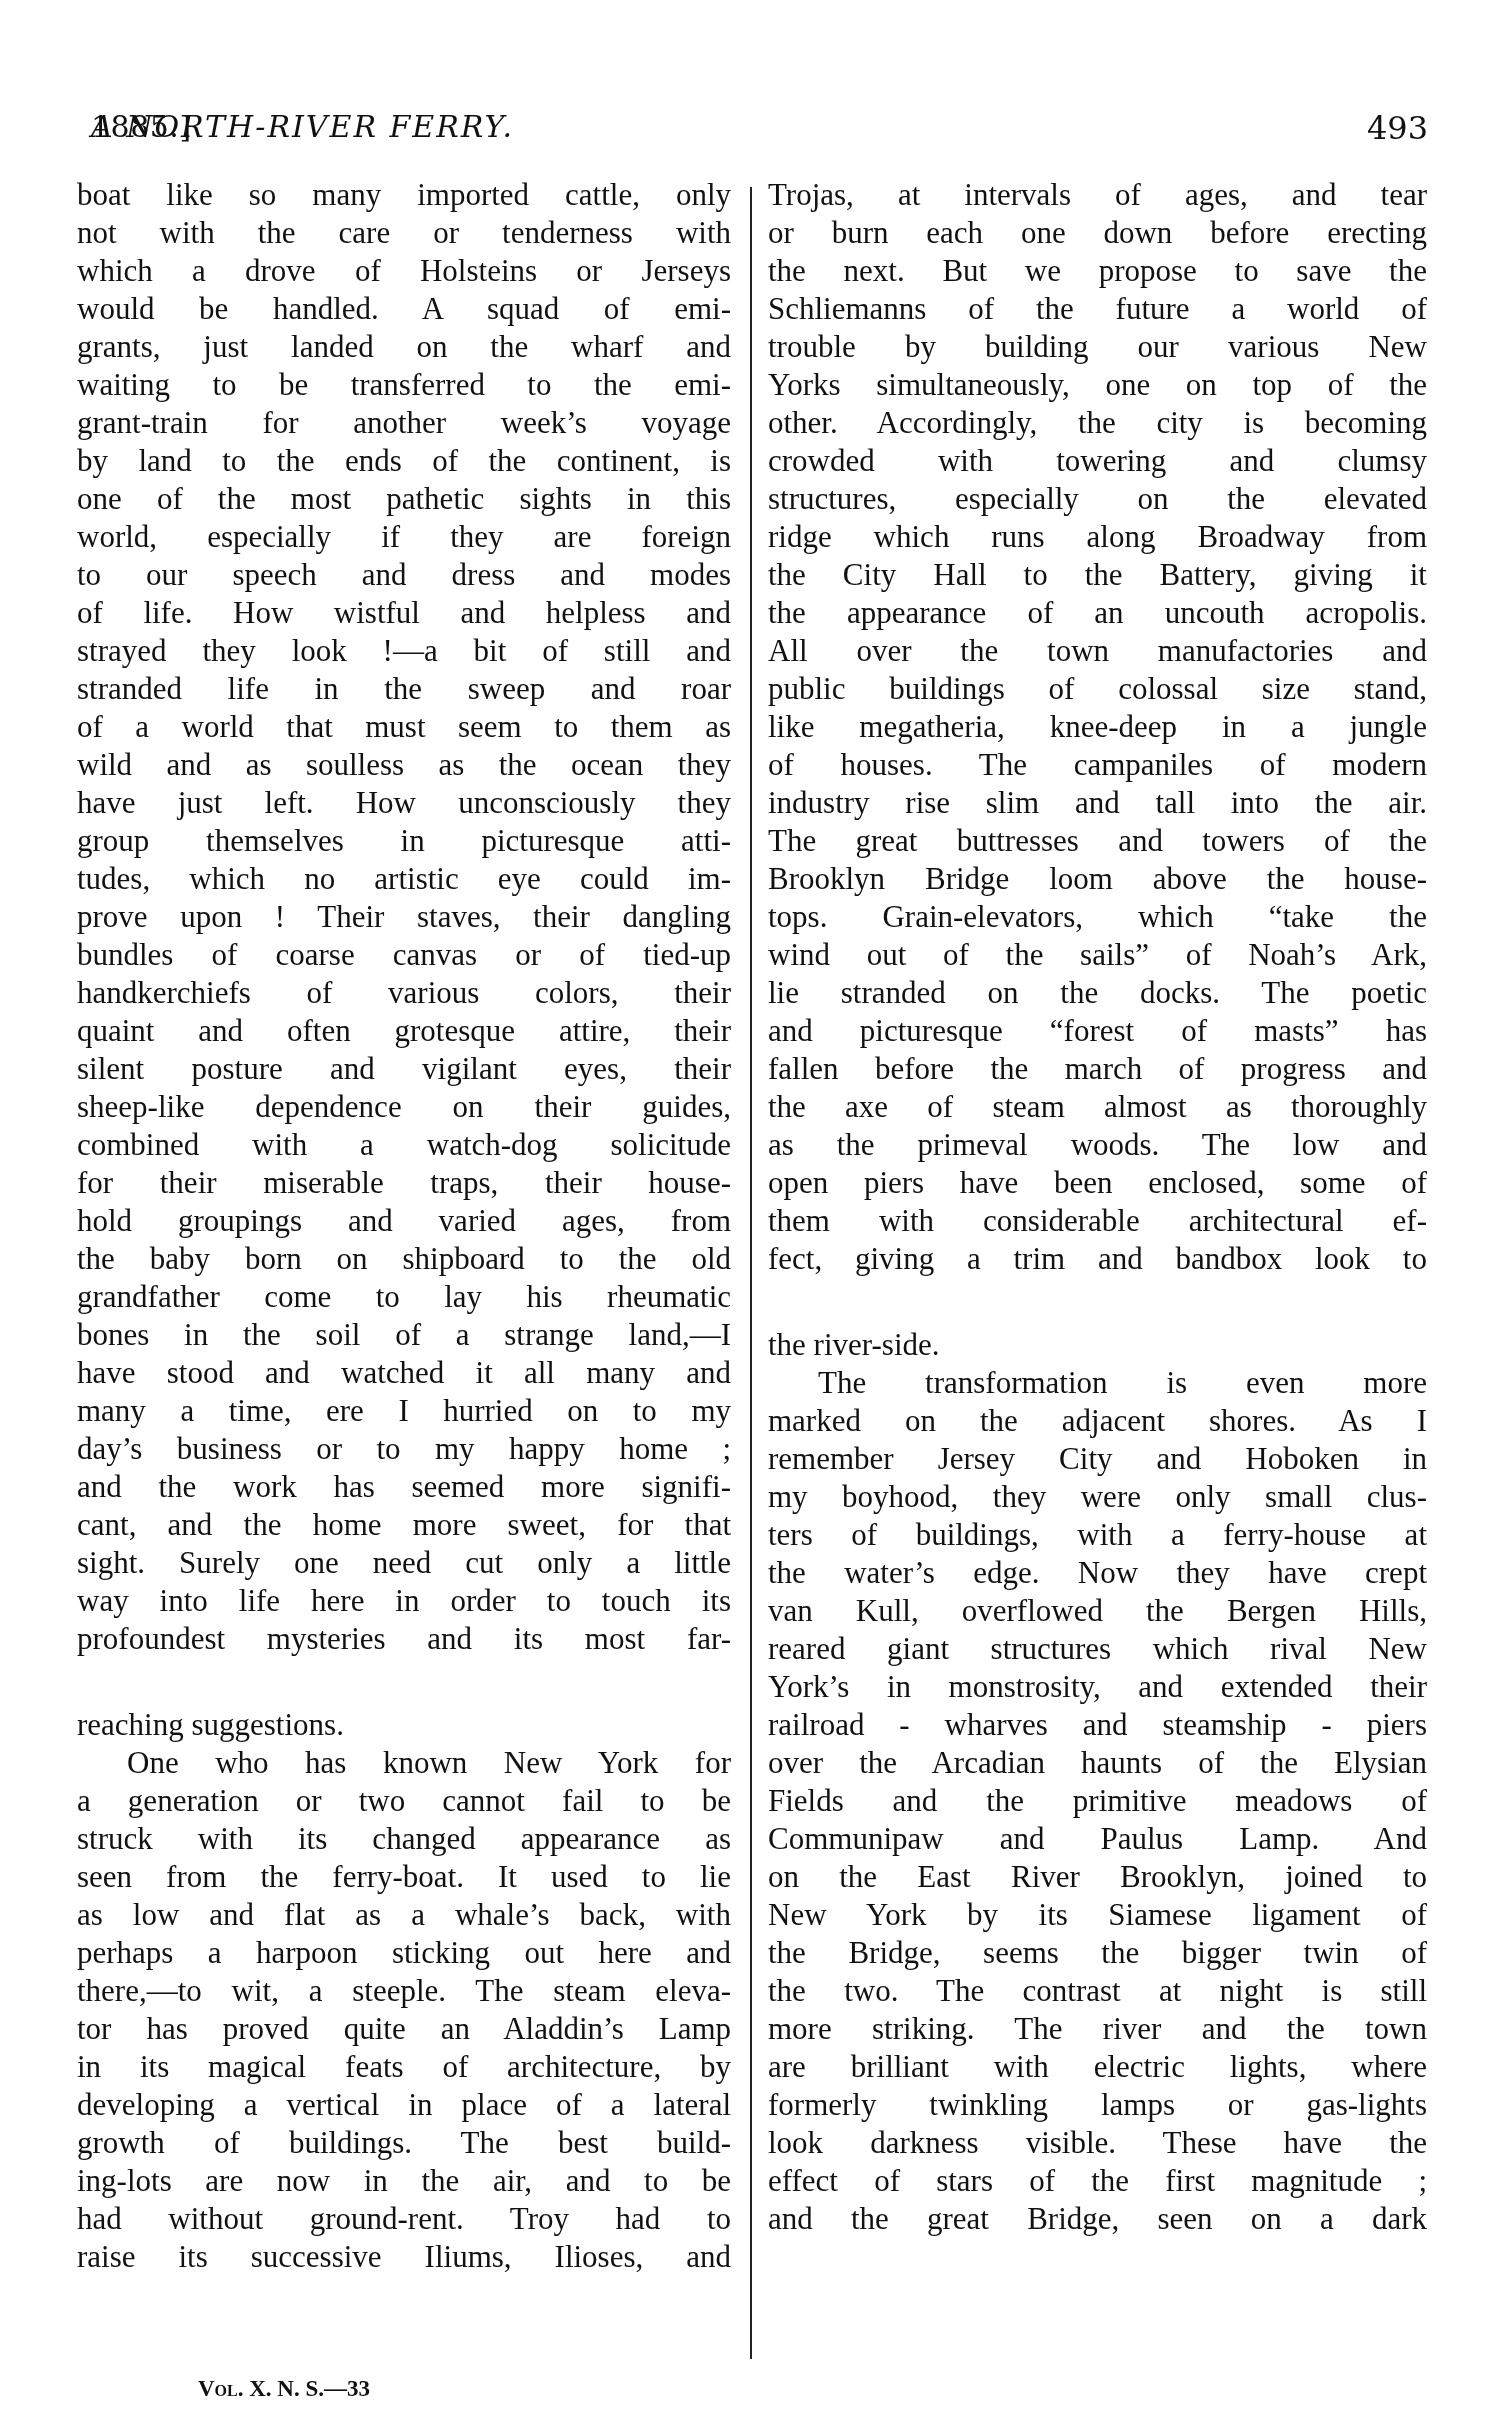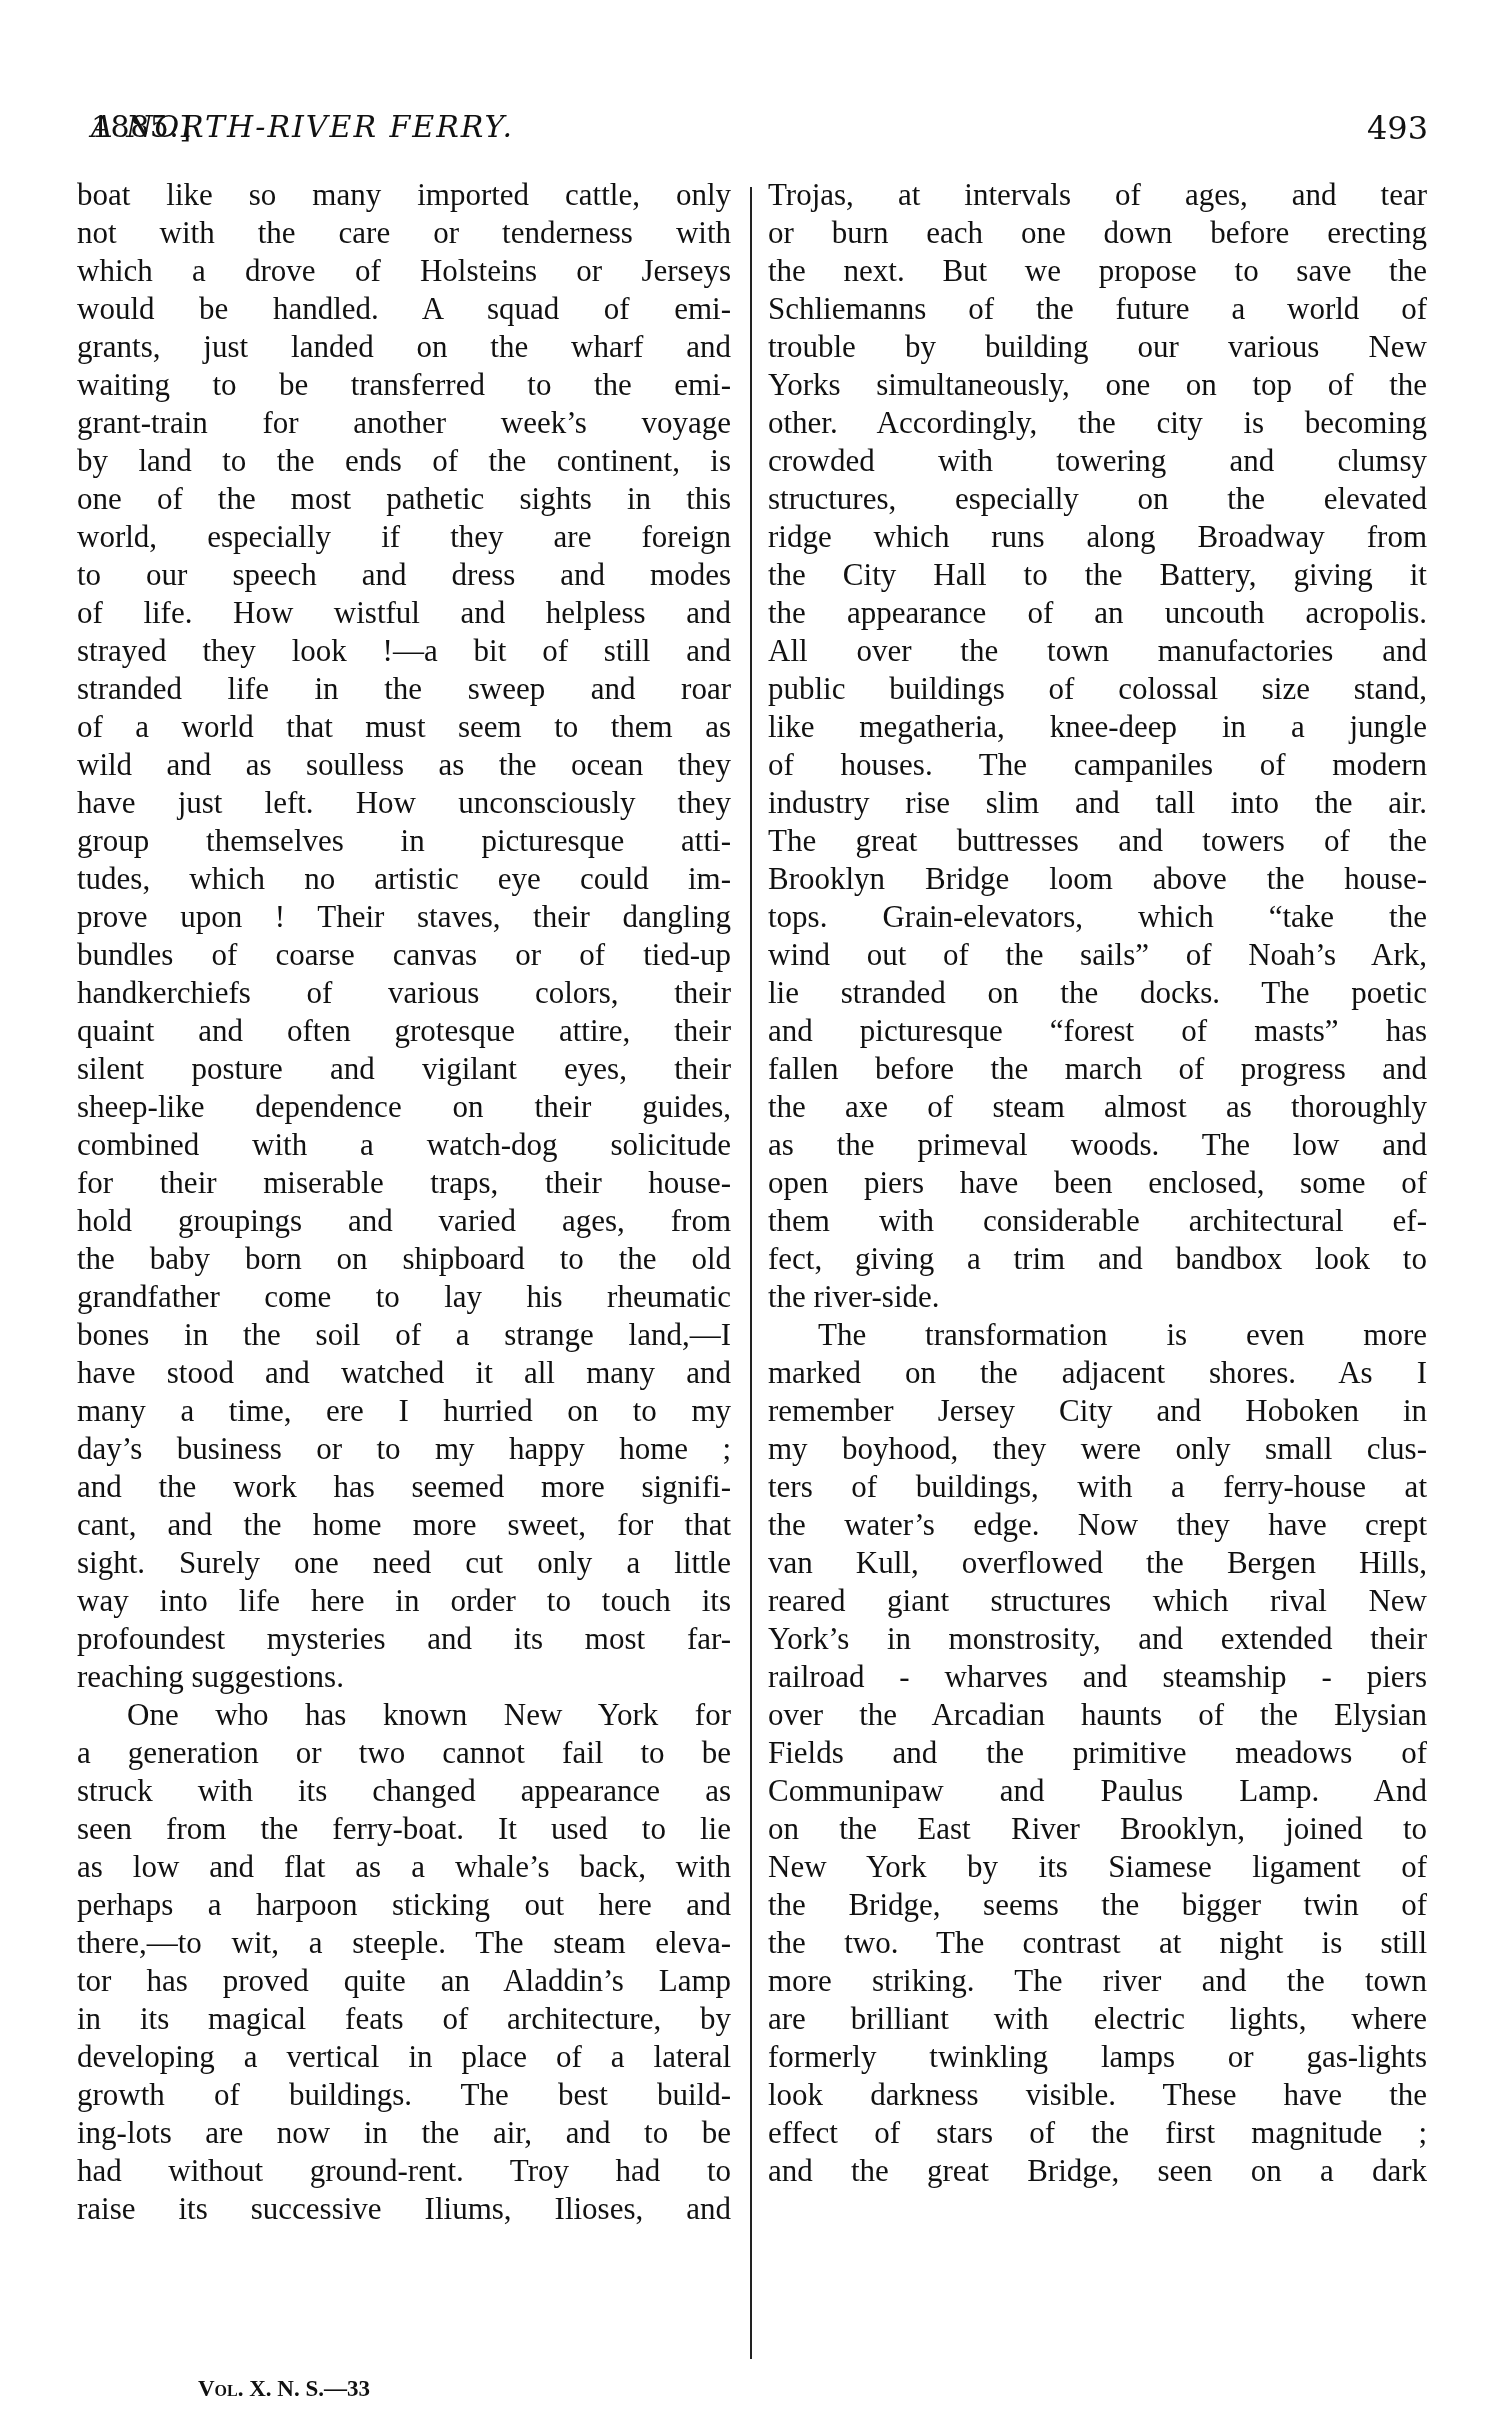--- a/index.html
+++ b/index.html
@@ -10,21 +10,21 @@
   .rh-title { position: absolute; left: 0; right: 0; top: 0; 
               font-style: italic; font-size: 30px; letter-spacing: 2px; }
   .rh-page { position: absolute; right: 0; top: 0; font-size: 32px; }
   .column { position: absolute; top: 176px; width: 654px; }
   .col-left { left: 77px; }
   .col-right { left: 768px; width: 659px; }
   .divider { position: absolute; left: 750px; top: 187px; width: 1.5px; height: 2172px; background: #222; }
   .line { height: 38px; line-height: 38px; font-size: 31px; white-space: nowrap;
           text-align: justify; text-align-last: justify; overflow: hidden;
           font-family: "Liberation Serif", "DejaVu Serif", serif; }
-  .line.last { text-align-last: left; }
+  .line.last { text-align-last: left; margin-top: 48px; }
   .line.indent { padding-left: 50px; }
   .footer-sig { position: absolute; left: 173px; top: 2376px; font-size: 23px;
                 font-weight: bold; font-family: "Liberation Serif", serif; font-variant: small-caps; margin-left: 25px; }
 </style>
 </head>
 <body>
 
 <div class="running-head">
   <span class="rh-year">1885.]</span>
   <span class="rh-title">A NORTH-RIVER FERRY.</span>

